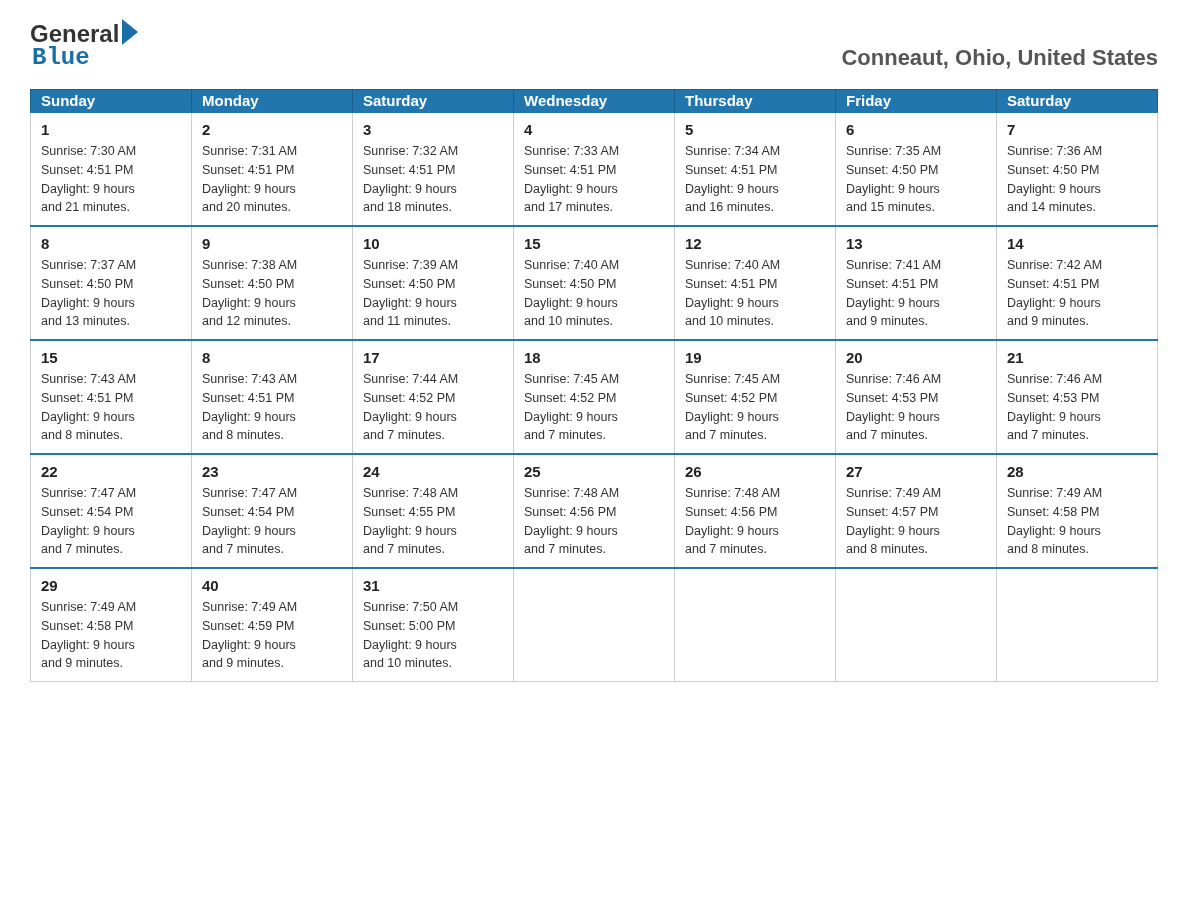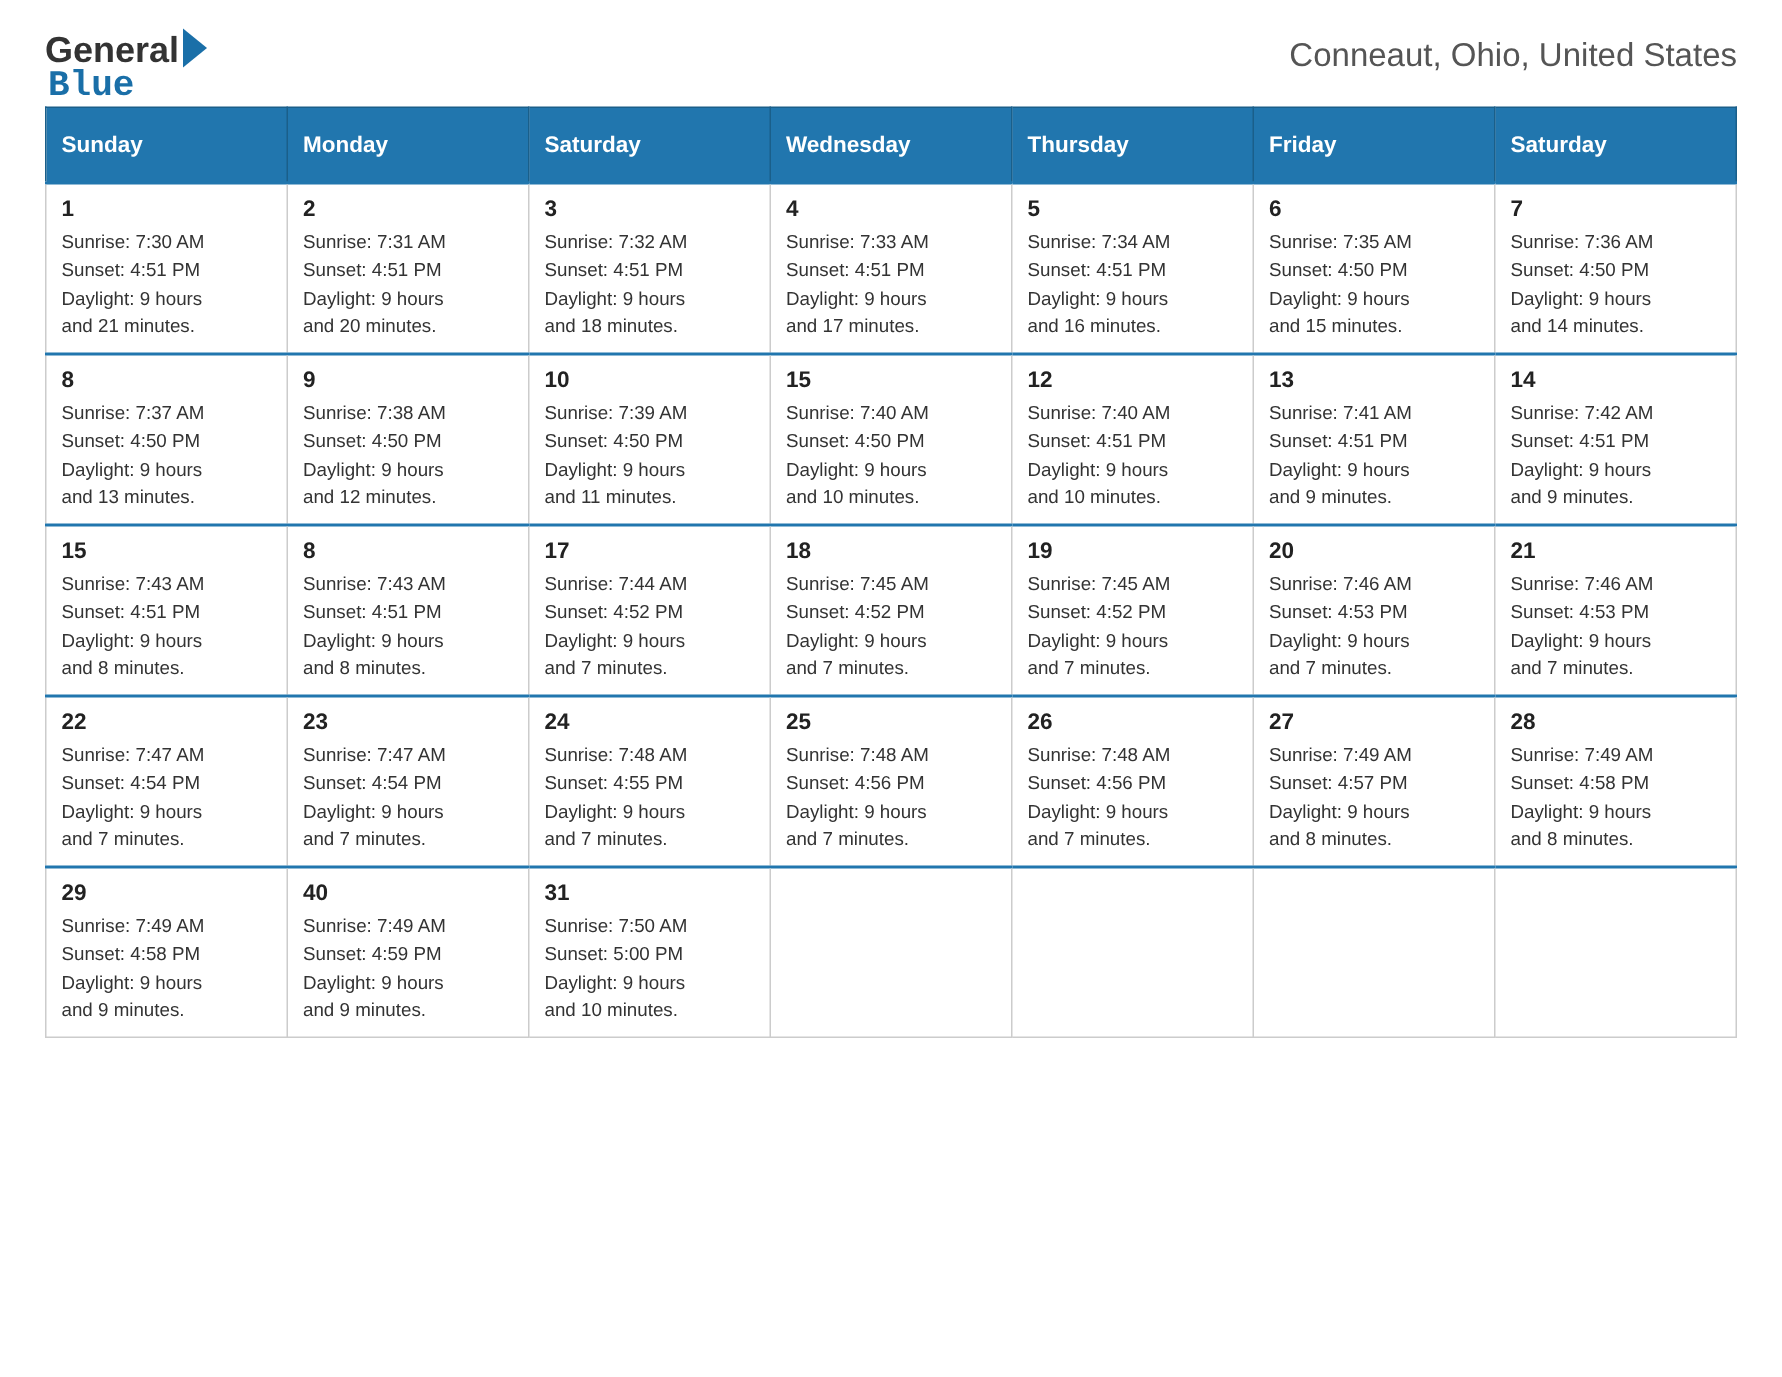--- a/index.html
+++ b/index.html
@@ -6,47 +6,48 @@
     body {
       font-family: Arial, sans-serif;
       background: #fff;
       width: 1188px;
       min-height: 918px;
       padding: 20px 30px;
     }
     .header {
       display: flex;
       justify-content: space-between;
-      align-items: flex-start;
+      align-items: flex-end;
+      margin-bottom: 18px;
     }
     .title-area {
       text-align: right;
     }
     .title-area h1 {
       font-size: 52px;
       font-weight: 400;
       color: #222;
       line-height: 1.1;
     }
     .title-area h2 {
       font-size: 22px;
-      font-weight: 400;
+      font-weight: 700;
       color: #555;
       margin-top: 4px;
     }
     table {
       width: 100%;
       border-collapse: collapse;
     }
     thead tr th {
       background-color: #2176ae;
       color: #fff;
       font-size: 15px;
       font-weight: bold;
-      padding: 16px 10px;
+      padding: 2px 10px;
       text-align: left;
       border: 1px solid #1a5f8a;
     }
     tbody tr td {
       vertical-align: top;
       padding: 8px 10px;
       font-size: 13px;
       color: #222;
       border: 1px solid #ccc;
       border-top: 2px solid #2176ae;

